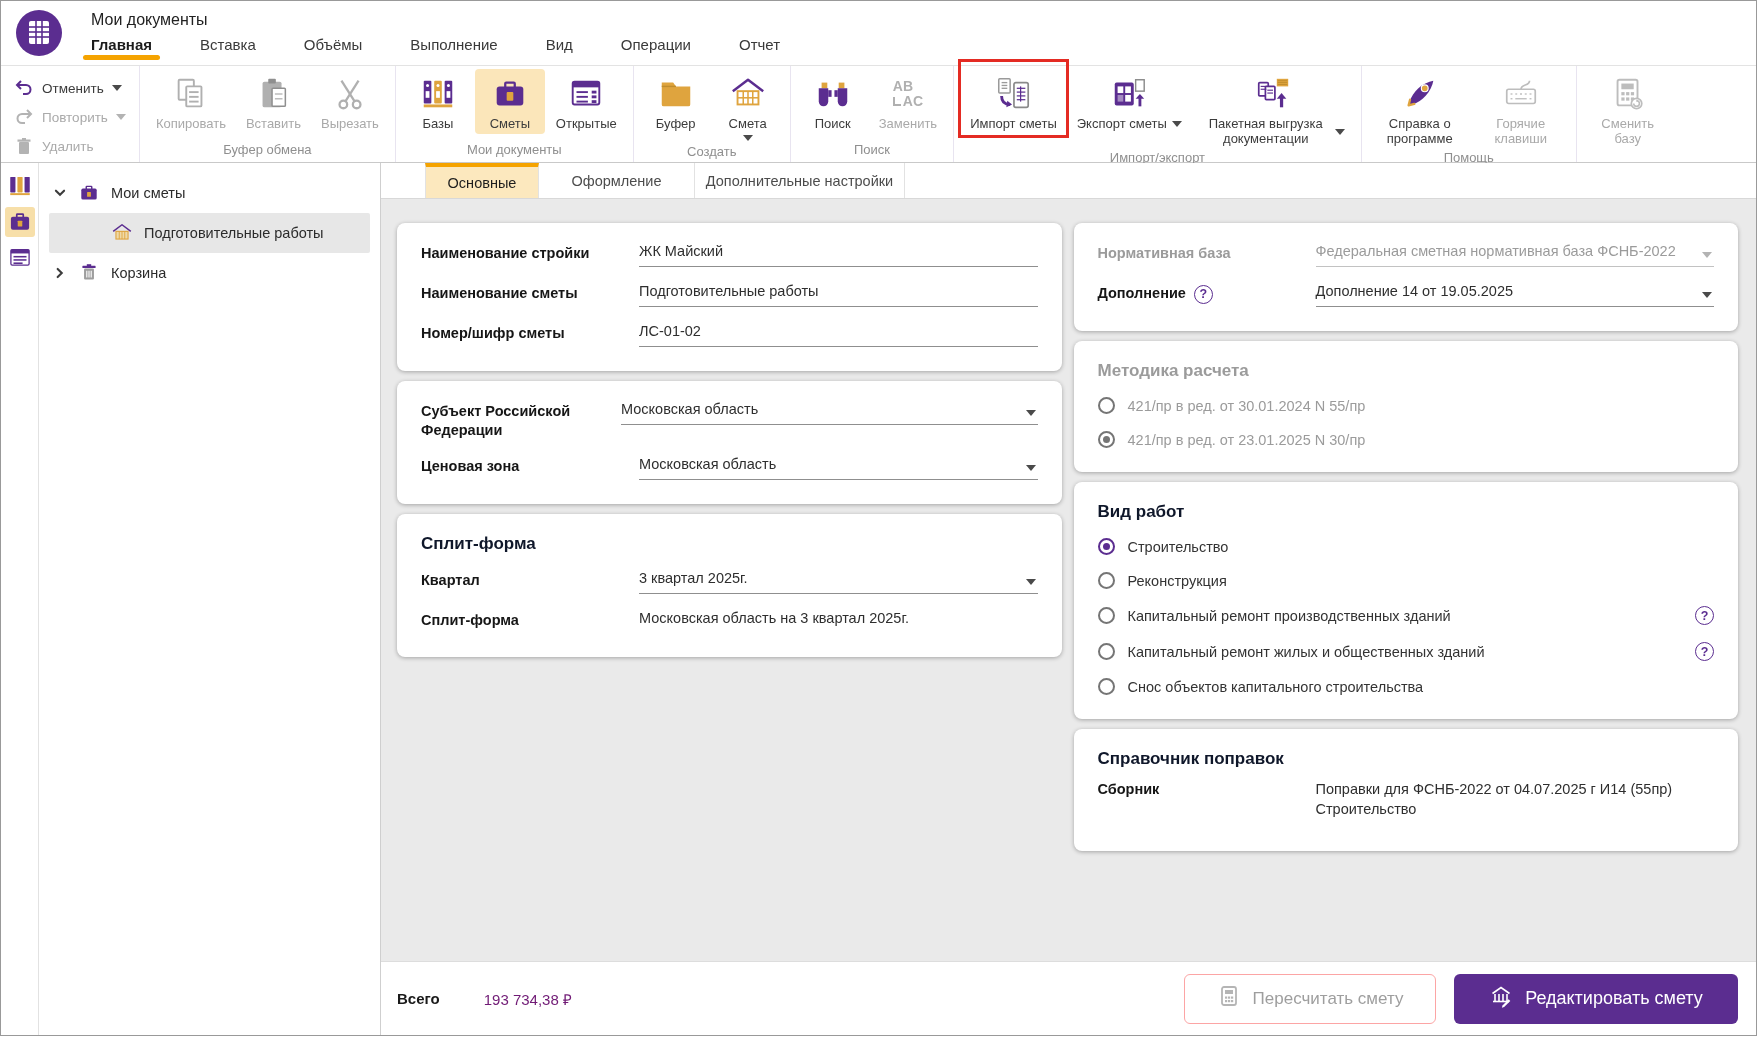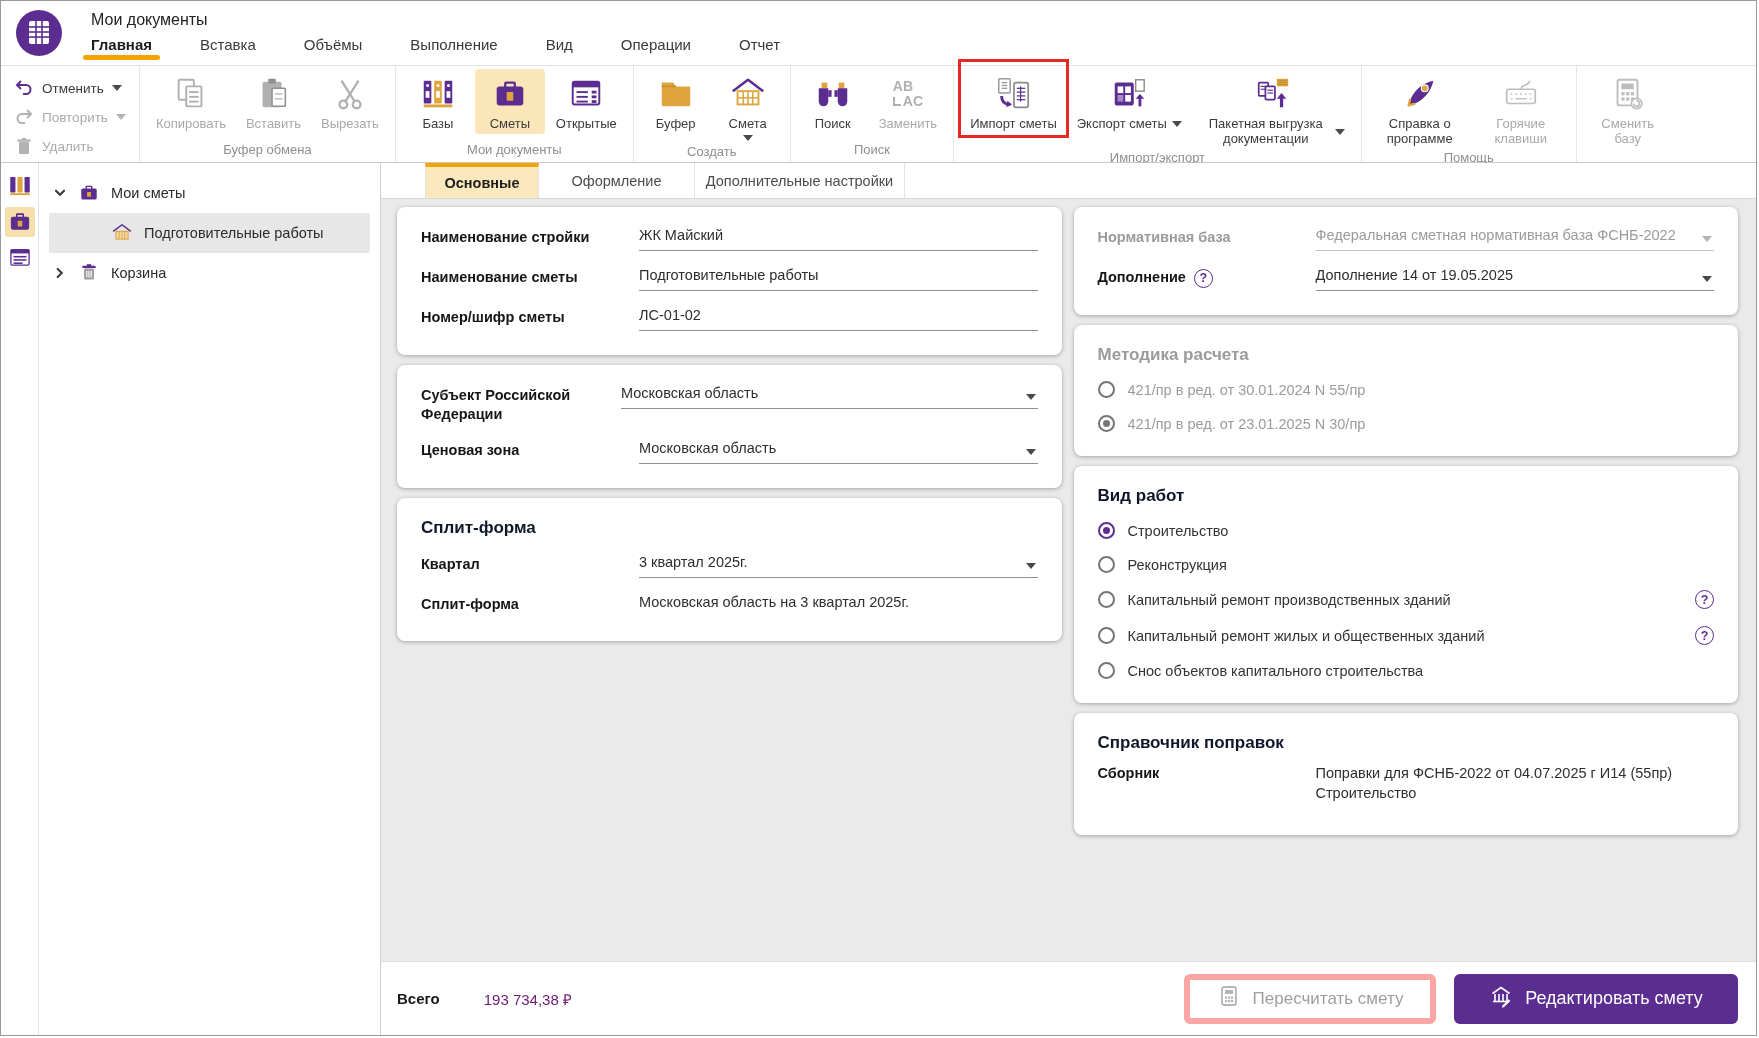--- a/index.html
+++ b/index.html
@@ -54,23 +54,23 @@
   .trow .chev svg { width:14px; height:14px; display:block; }
   .trow .ticon svg { width:22px; height:22px; display:block; }
   .trow.selected { background:#e7e7e7; margin:0 10px; padding-left:62px; border-radius:2px; }
   .trow.child { }
 
   .content { flex:1; display:flex; flex-direction:column; background:#EAEAEA; min-width:0; }
   .doc-tabs { height:36px; background:#fff; border-bottom:1px solid #d8d8d8; display:flex; flex:none; }
   .dtab { display:flex; align-items:center; justify-content:center; font-size:14.5px; color:#4c4c4c; border-right:1px solid #e2e2e2; padding:0 10px; cursor:default; }
   .dtab.first { border-left:1px solid #e2e2e2; margin-left:44px; }
   .dtab.w1 { width:114px; } .dtab.w2 { width:156px; } .dtab.w3 { width:210px; }
-  .dtab.active { background:#FCE8BE; border-top:4px solid #F5A300; font-weight:bold; color:#1e1e1e; }
-
-  .panels { flex:1; display:flex; gap:12px; padding:8px 18px 0 16px; overflow:hidden; }
+  .dtab.active { background:#FCE8BE; border-top:4px solid #F5A300; font-weight:normal; color:#1e1e1e; }
+
+  .panels { flex:1; display:flex; gap:12px; padding:24px 18px 0 16px; overflow:hidden; }
   .col { flex:1 1 0; display:flex; flex-direction:column; gap:10px; min-width:0; }
   .card { background:#fff; border-radius:8px; box-shadow:0 1px 4px rgba(0,0,0,.3); padding:20px 24px; }
 
   .frow { display:flex; align-items:flex-start; margin-bottom:16px; }
   .frow:last-child { margin-bottom:4px; }
   .flabel { width:218px; flex:none; font-weight:bold; font-size:14.5px; color:#161616; padding-top:1px; line-height:1.3; }
   .flabel .help { margin-left:4px; }
   .fvalue { flex:1; font-size:14.5px; color:#2e2e2e; border-bottom:1px solid #8f8f8f; padding:0 18px 7px 0; position:relative; min-height:21px; }
   .fvalue.plain { border-bottom:none; padding-right:0; }
   .fvalue.select::after { content:""; position:absolute; right:2px; bottom:8px; width:0; height:0; border-left:5px solid transparent; border-right:5px solid transparent; border-top:6px solid #4a4a4a; }
@@ -92,21 +92,21 @@
   .optrow .help { margin-left:auto; }
 
   .corr-value { white-space:pre-line; line-height:1.4; }
 
   
   .footer { height:74px; background:#fff; border-top:1px solid #ddd; display:flex; align-items:center; padding:0 18px 0 16px; flex:none; gap:18px; }
   .total-label { font-weight:bold; font-size:15px; color:#1a1a1a; margin-right:26px; }
   .total-value { font-size:15px; color:#701a75; }
   .fspacer { flex:1; }
   .btn { height:50px; border-radius:6px; display:flex; align-items:center; justify-content:center; gap:12px; font-size:17px; cursor:pointer; padding:0 26px; }
-  .btn-recalc { background:#fff; border:6px solid #fca5a5; color:#9e9e9e; min-width:252px; }
+  .btn-recalc { background:#fff; border:1px solid #fca5a5; color:#9e9e9e; min-width:252px; }
   .btn-edit { background:#5b2d90; border:none; color:#fff; min-width:284px; font-size:18px; }
   .btn svg { width:24px; height:24px; }
 </style>
 </head>
 <body>
 
 <div class="window">
 
   <header class="titlebar">
     <div class="app-logo">

